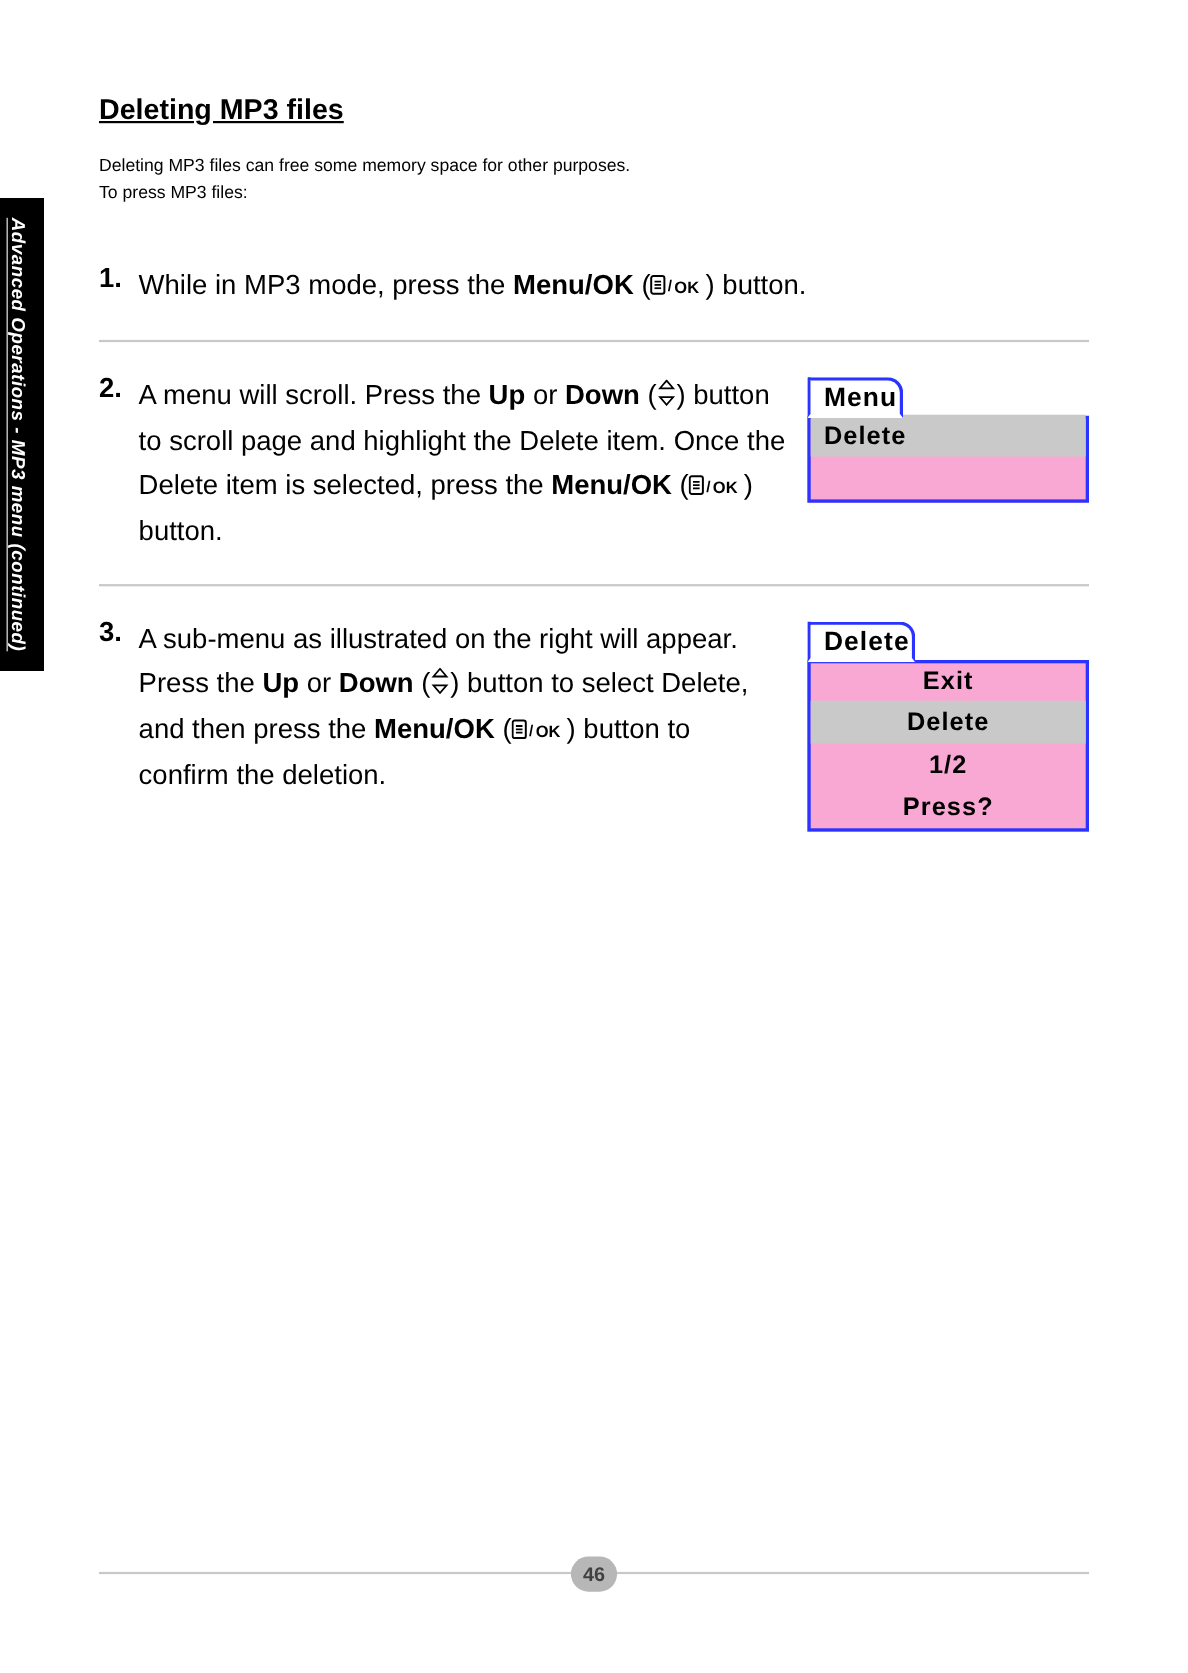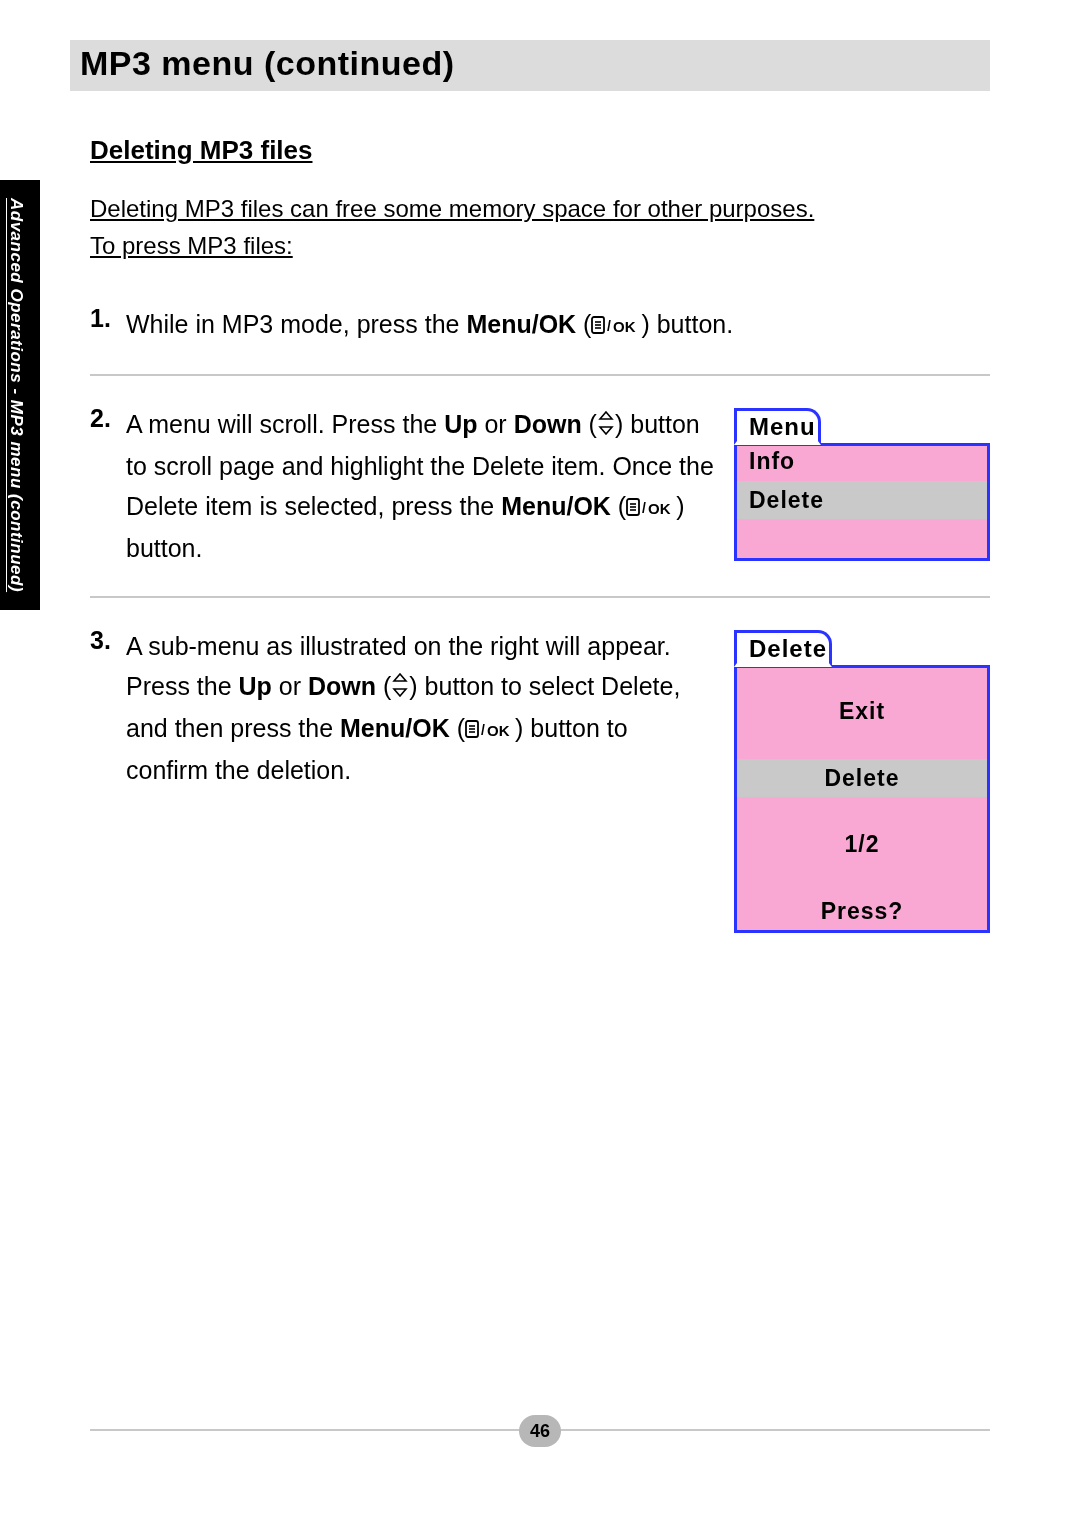--- a/index.html
+++ b/index.html
@@ -27,24 +27,23 @@
     font-weight: bold;
     letter-spacing: 0.5px;
   }
   .section-heading {
     font-size: 26px;
     font-weight: bold;
     text-decoration: underline;
     margin: 44px 0 24px 0;
   }
   .intro {
-    font-size: 24px;
+    font-size: 16px;
     line-height: 1.55;
-    margin-bottom: 40px;
-    text-decoration: underline;
+    margin-bottom: 50px;
   }
 
   .steps { }
   .step {
     display: flex;
     align-items: flex-start;
     margin-top: 10px;
     margin-bottom: 10px;
   }
   .step-num {
@@ -104,21 +103,21 @@
     letter-spacing: 1px;
     padding: 2px 12px;
     line-height: 1.5;
   }
   .ui-row.highlight {
     background: #c9c9c9;
     margin: 0;
     padding-left: 12px;
     padding-right: 12px;
   }
-  .ui-row.center { text-align: center; margin-top: 28px; }
+  .ui-row.center { text-align: center; }
   .ui-box.layout2 .tab { border-top-right-radius: 14px; }
 
   
   .side-tab {
     position: absolute;
     left: 0;
     top: 180px;
     width: 40px;
     background: #000;
     color: #fff;
@@ -147,36 +146,33 @@
     bottom: 74px;
     text-align: center;
   }
   .footer-page {
     display: inline-block;
     width: 42px; height: 32px;
     background: #b7b7b7;
     border-radius: 999px;
     font-size: 18px;
     font-weight: bold;
-    color: #000000;
+    color: #404040;
     line-height: 32px;
   }
 </style>
 </head>
 <body>
 
 <div class="side-tab">
   <div class="side-tab-inner">Advanced Operations - MP3 menu (continued)</div>
 </div>
 
 <div class="page">
 
-  <div class="page-title-bar">
-    <span class="page-title">MP3 menu (continued)</span>
-  </div>
 
   <div class="section-heading">Deleting MP3 files</div>
 
   <div class="intro">
     <span>Deleting MP3 files can free some memory space for other purposes.</span><br>
     <span>To press MP3 files:</span>
   </div>
 
   <div class="steps">
 
@@ -209,21 +205,20 @@
               <line x1="4" y1="13" x2="10" y2="13" stroke="#000" stroke-width="1.6"></line>
               <text x="16" y="16" font-family="Arial" font-size="14" font-weight="bold">/</text>
               <text x="22" y="17" font-family="Arial" font-size="15" font-weight="bold">OK</text>
             </svg></span><span>) button.</span>
       </div>
       <div class="step-illus">
         <div style="height:35px;"></div>
         <div class="ui-box">
           <span class="tab">Menu</span>
           <div class="ui-box-inner">
-            <div class="ui-row">Info</div>
             <div class="ui-row highlight">Delete</div>
             <div class="ui-row">&nbsp;</div>
           </div>
         </div>
       </div>
     </div>
 
     <hr class="sep">
 
     <div class="step">

